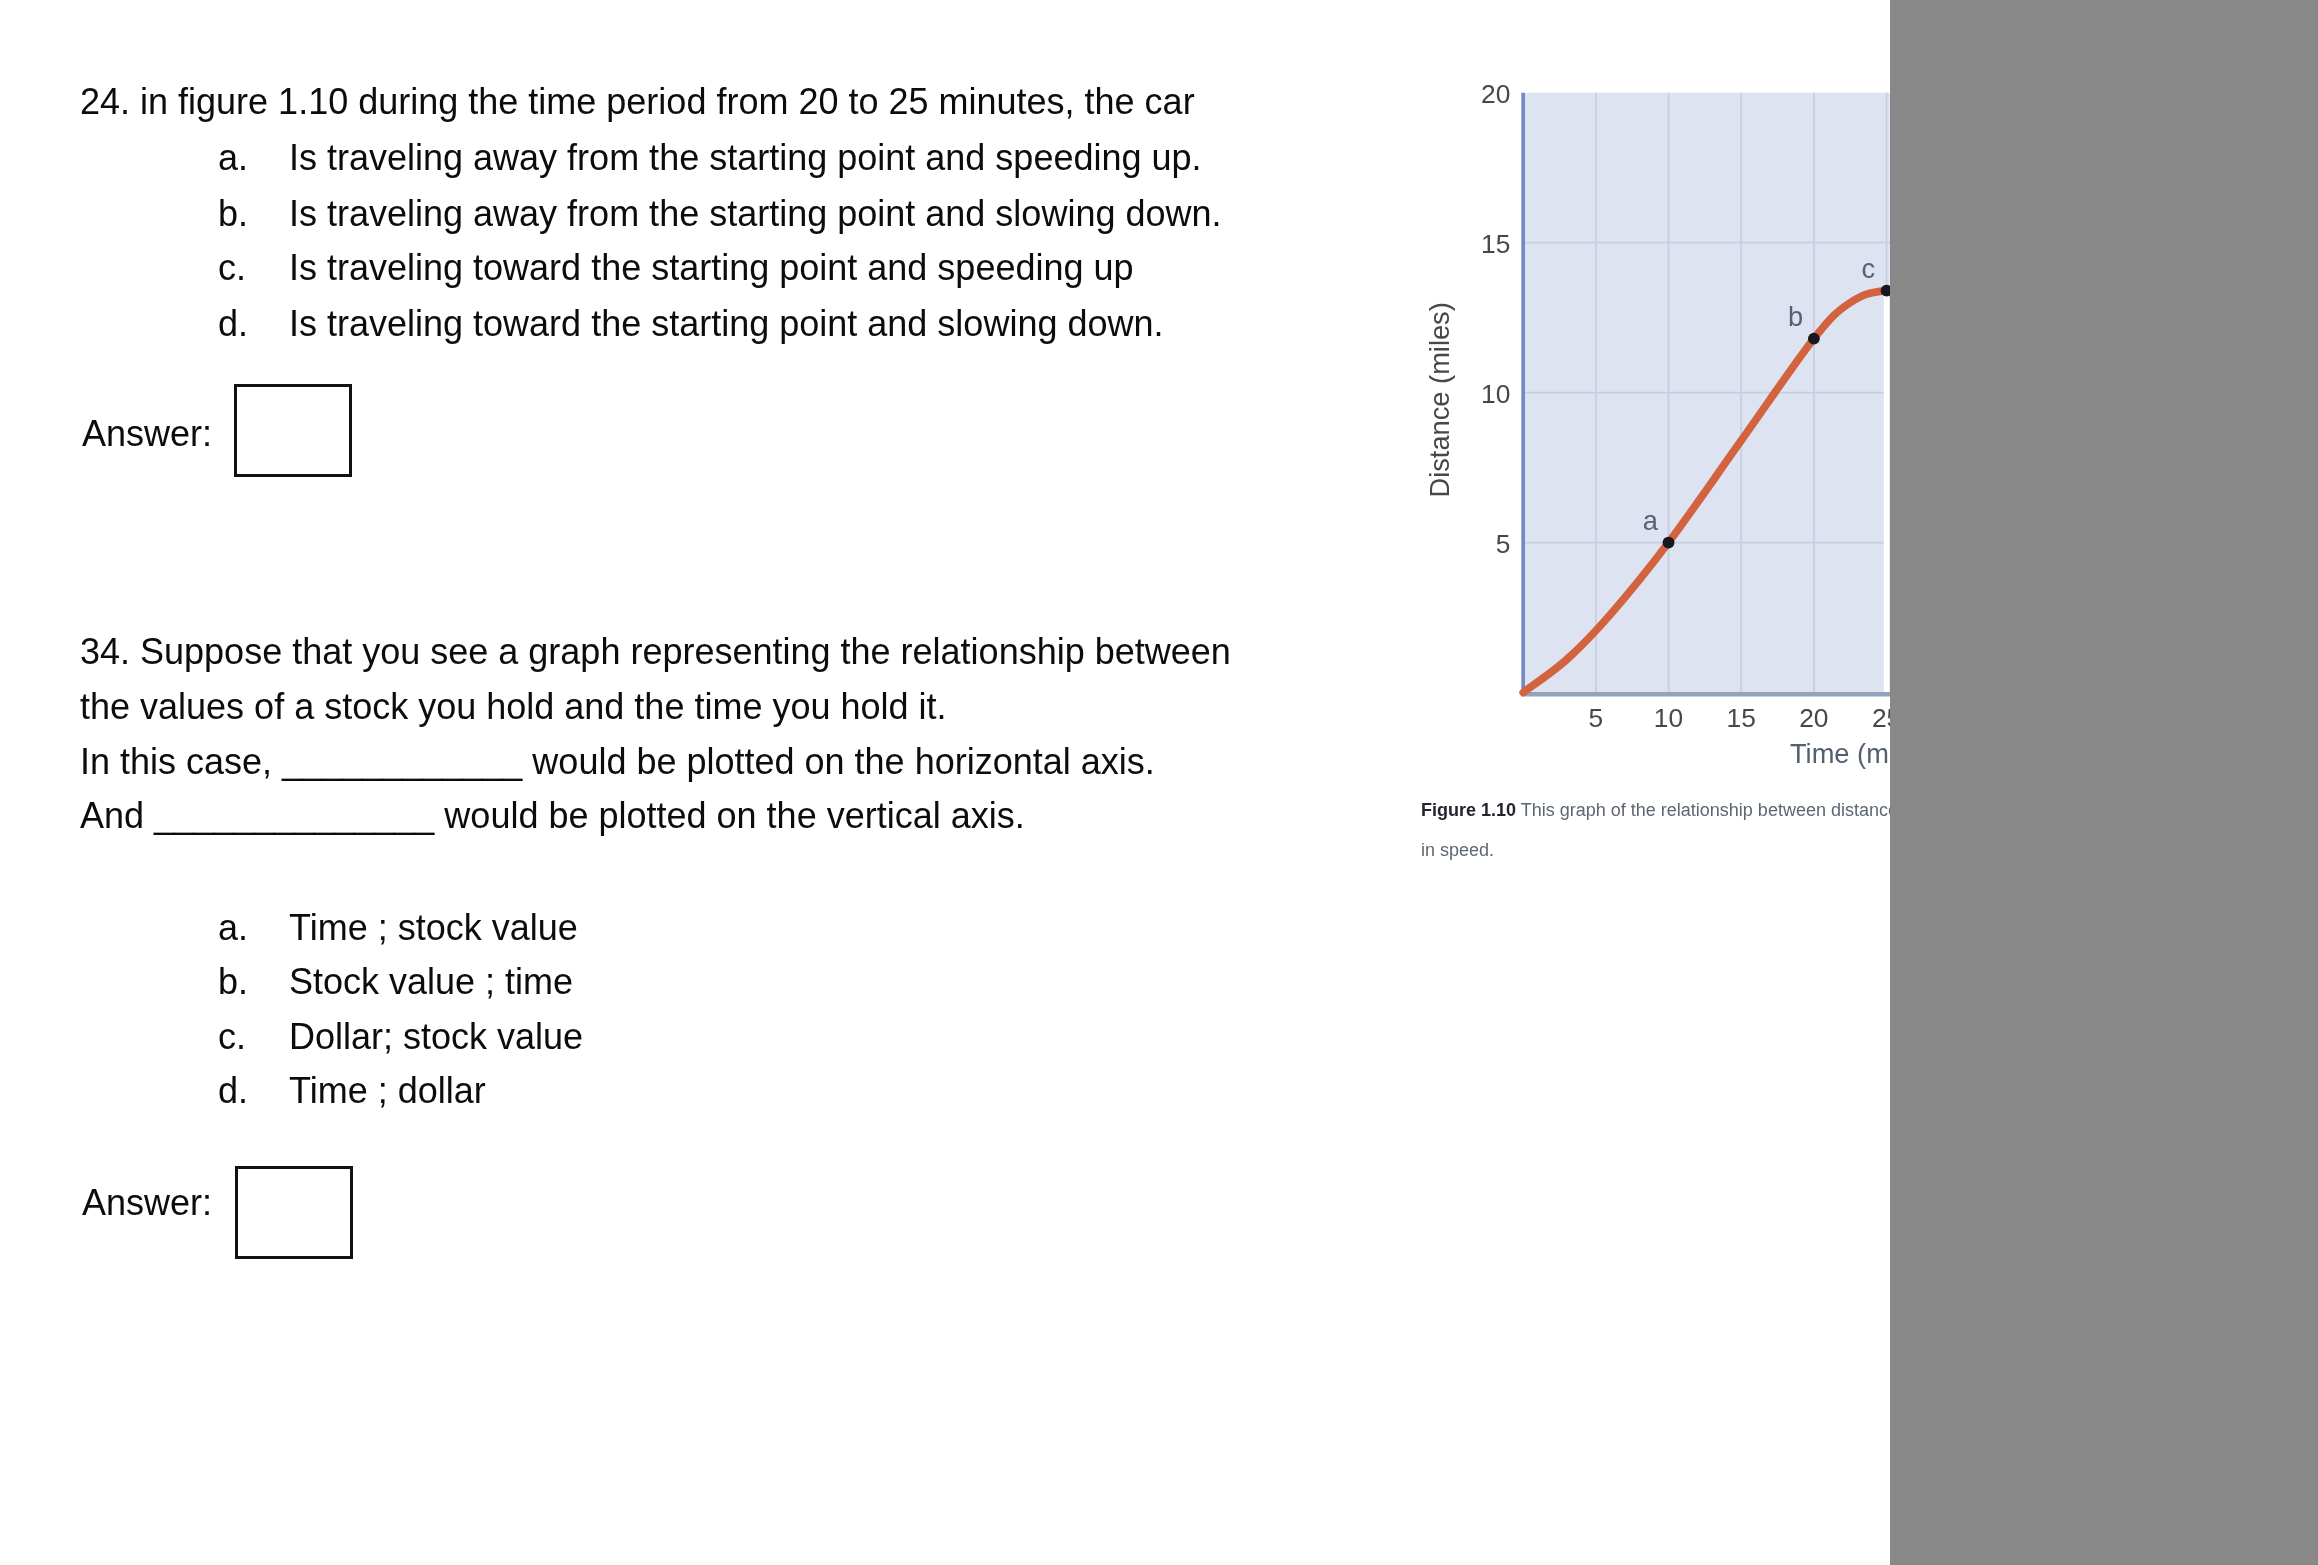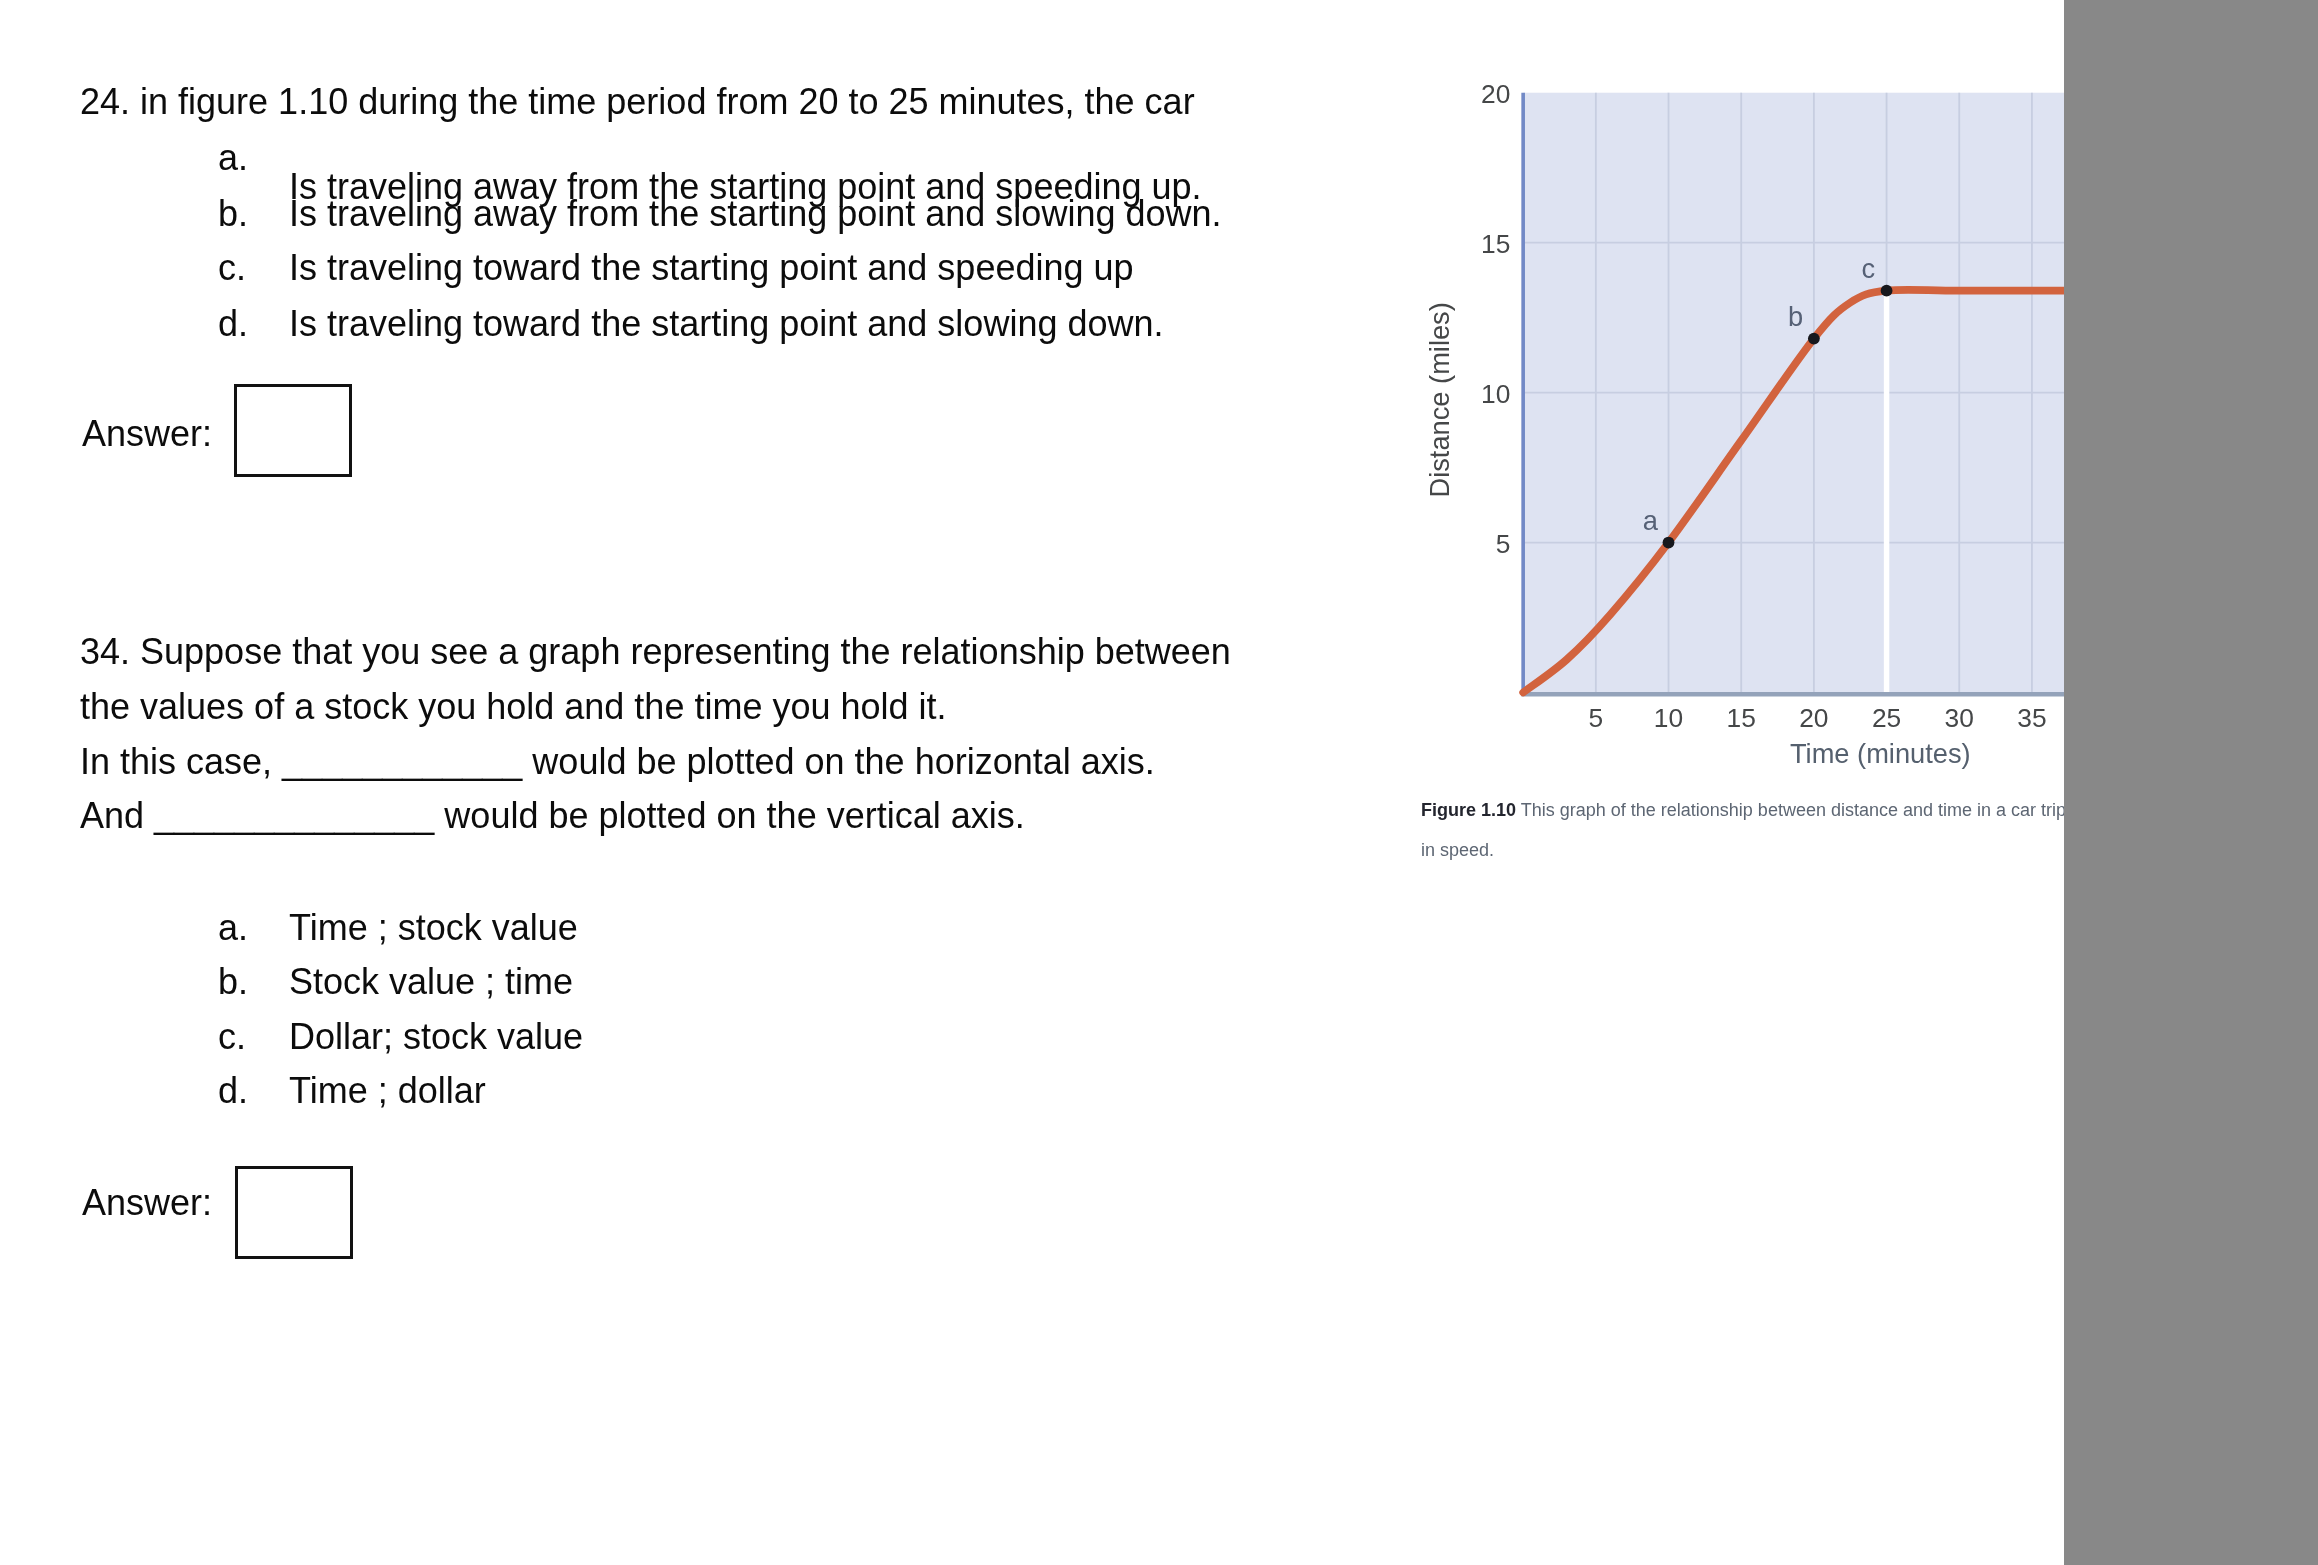--- a/index.html
+++ b/index.html
@@ -1,17 +1,17 @@
 <!DOCTYPE html>
 <html style="font-size:14.5px"><head>
 <meta charset="utf-8">
 <style>
   html,body{margin:0;padding:0;background:#888;}
   .page{
-    position:relative;width:2064px;height:1566px;background:#ffffff;
+    position:relative;width:1890px;height:1566px;background:#ffffff;
     font-family:"Liberation Sans",sans-serif;overflow:hidden;
   }
   .tline{
     position:absolute;white-space:nowrap;font-size:36px;line-height:44px;color:#0c0c0c;
   }
   .ansbox{
     position:absolute;width:118px;height:93px;border:3.6px solid #111;
     box-sizing:border-box;background:#ffffff;
   }
   .figure-caption{
@@ -22,21 +22,21 @@
   svg text{font-family:"Liberation Sans",sans-serif;}
 </style>
 </head>
 <body>
 
 <div class="page">
 
   <div class="tline" style="left:80px;top:80px;">24. in figure 1.10 during the time period from 20 to 25 minutes, the car</div>
 
   <div class="tline" style="left:218px;top:136px;">a.</div>
-  <div class="tline" style="left:289px;top:136px;margin-top:29px;">Is traveling away from the starting point and speeding up.</div>
+  <div class="tline" style="left:289px;top:136px;">Is traveling away from the starting point and speeding up.</div>
 
   <div class="tline" style="left:218px;top:192px;">b.</div>
   <div class="tline" style="left:289px;top:192px;">Is traveling away from the starting point and slowing down.</div>
 
   <div class="tline" style="left:218px;top:246px;">c.</div>
   <div class="tline" style="left:289px;top:246px;">Is traveling toward the starting point and speeding up</div>
 
   <div class="tline" style="left:218px;top:302px;">d.</div>
   <div class="tline" style="left:289px;top:302px;">Is traveling toward the starting point and slowing down.</div>
 

